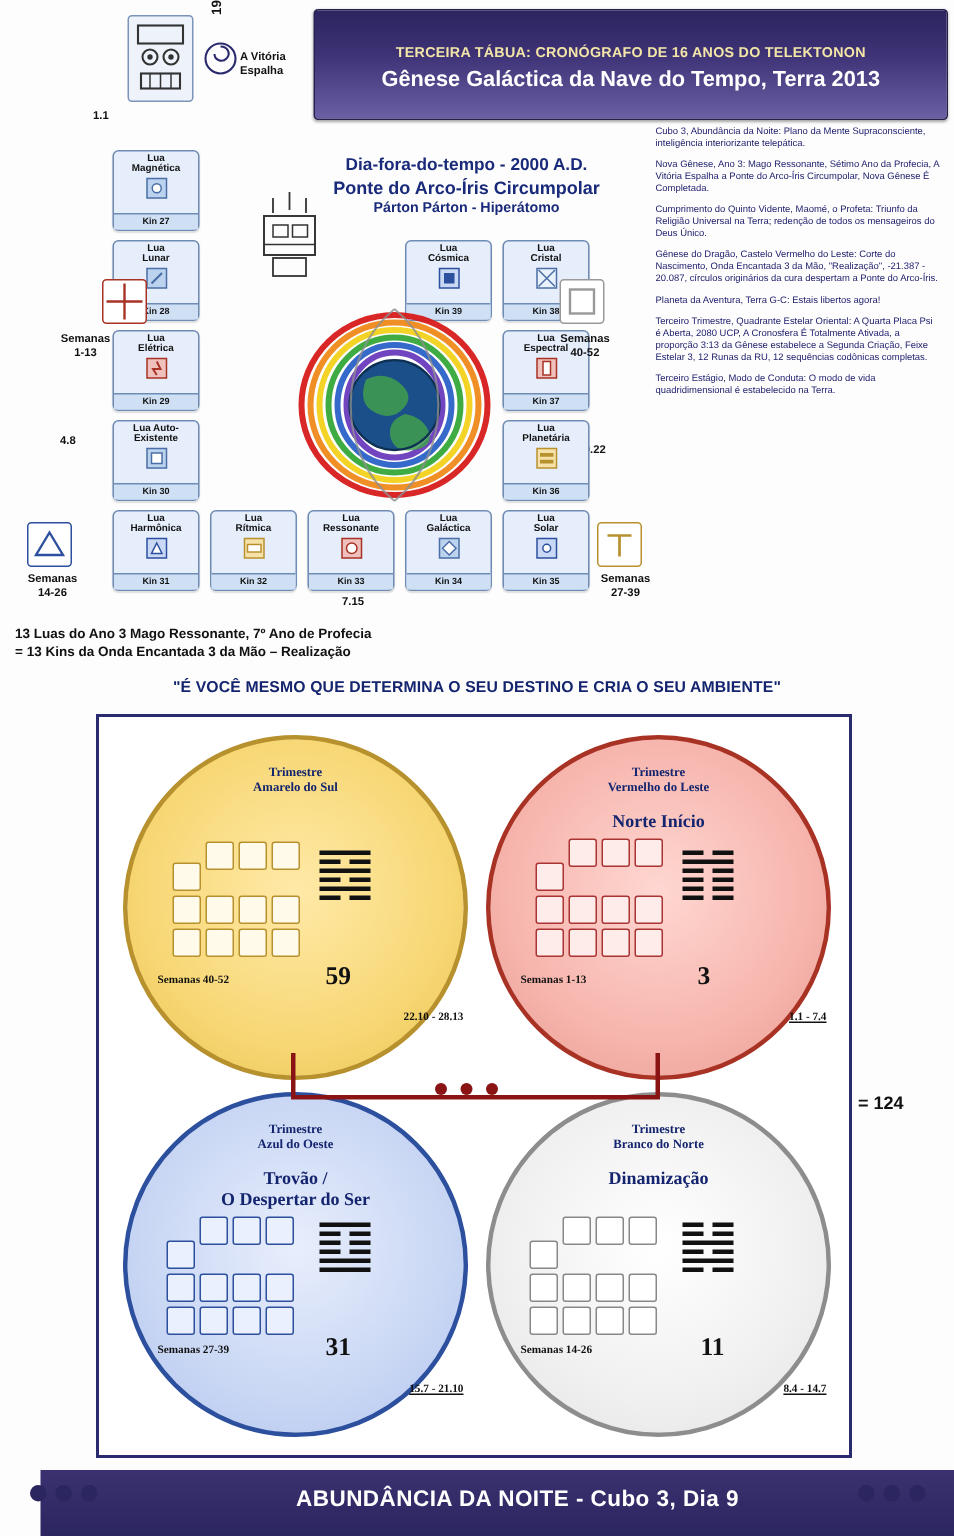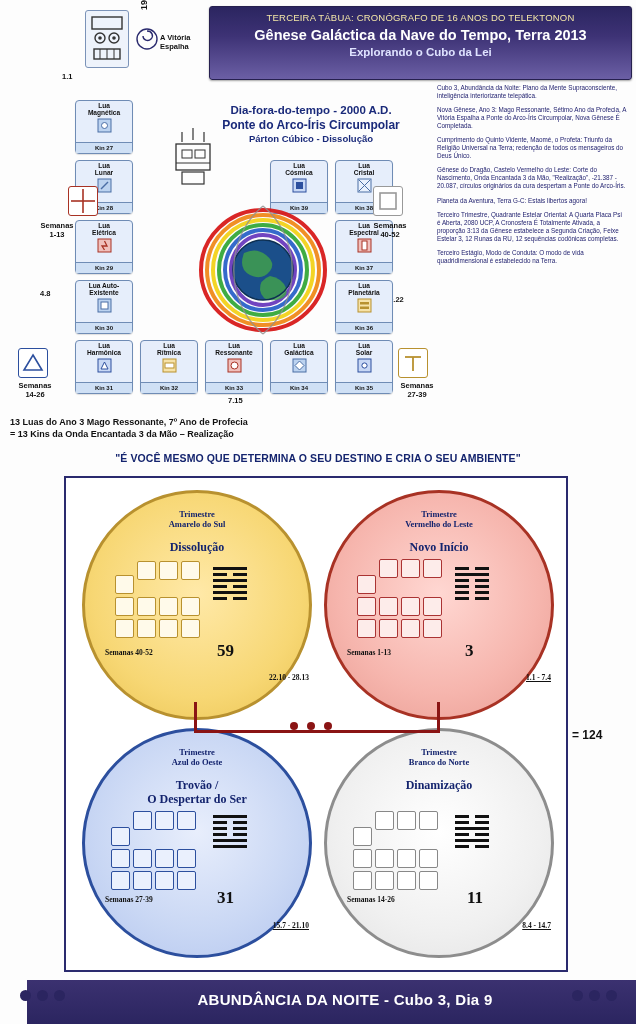--- a/index.html
+++ b/index.html
@@ -14,21 +14,21 @@
   #page{position:relative;width:636px;height:1024px;overflow:hidden;background:#fdfdfd;}
 
   
   .hdr{
     position:absolute;left:209px;top:6px;width:421px;height:72px;
     background:linear-gradient(180deg,#2b2560 0%,#3d3275 40%,#6b5fa5 100%);
     border:1px solid #26204f;border-radius:3px;
     color:#fff;text-align:center;
     box-shadow:0 1px 2px rgba(0,0,0,.35);
   }
-  .hdr .l1{font-size:9.5px;letter-spacing:.2px;margin-top:5px;font-weight:normal;color:#f3e6a8;}
+  .hdr .l1{font-size:9.5px;letter-spacing:.2px;margin-top:23px;font-weight:bold;color:#f3e6a8;}
   .hdr .l2{font-size:14.5px;font-weight:bold;margin-top:4px;color:#ffffff;}
   .hdr .l3{font-size:11.5px;font-weight:bold;margin-top:3px;color:#dfe3ff;}
 
   
   .rcol{position:absolute;left:437px;top:84px;width:190px;font-size:6.3px;line-height:1.28;color:#1b1b6b;}
   .rcol p{margin:0 0 6px 0;}
 
   .glyphbox{
     position:absolute;background:#eef3fb;border:1px solid #7b93b8;border-radius:3px;
   }
@@ -130,21 +130,20 @@
   .cdots span{width:8px;height:8px;border-radius:50%;background:#8a1414;display:block;}
 </style>
 </head>
 <body>
 
 <div id="page">
 
   <div class="hdr">
     <div class="l1">TERCEIRA TÁBUA: CRONÓGRAFO DE 16 ANOS DO TELEKTONON</div>
     <div class="l2">Gênese Galáctica da Nave do Tempo, Terra 2013</div>
-    <div class="l3">Explorando o Cubo da Lei</div>
   </div>
 
   <div class="rcol">
     <p>Cubo 3, Abundância da Noite: Plano da Mente Supraconsciente, inteligência interiorizante telepática.</p>
     <p>Nova Gênese, Ano 3: Mago Ressonante, Sétimo Ano da Profecia, A Vitória Espalha a Ponte do Arco-Íris Circumpolar, Nova Gênese É Completada.</p>
     <p>Cumprimento do Quinto Vidente, Maomé, o Profeta: Triunfo da Religião Universal na Terra; redenção de todos os mensageiros do Deus Único.</p>
     <p>Gênese do Dragão, Castelo Vermelho do Leste: Corte do Nascimento, Onda Encantada 3 da Mão, "Realização", -21.387 - 20.087, círculos originários da cura despertam a Ponte do Arco-Íris.</p>
     <p>Planeta da Aventura, Terra G-C: Estais libertos agora!</p>
     <p>Terceiro Trimestre, Quadrante Estelar Oriental: A Quarta Placa Psi é Aberta, 2080 UCP, A Cronosfera É Totalmente Ativada, a proporção 3:13 da Gênese estabelece a Segunda Criação, Feixe Estelar 3, 12 Runas da RU, 12 sequências codônicas completas.</p>
     <p>Terceiro Estágio, Modo de Conduta: O modo de vida quadridimensional é estabelecido na Terra.</p>
@@ -329,21 +328,21 @@
       <line x1="6" y1="8" x2="22" y2="8" stroke="#b8912f" stroke-width="1.8"></line>
       <line x1="14" y1="8" x2="14" y2="22" stroke="#b8912f" stroke-width="1.8"></line>
     </svg>
   </div>
   <div class="semanas" style="left:382px;top:382px;width:70px;white-space:pre-line;">Semanas
 27-39</div>
 
   <div class="midtitle">
     <div class="t1">Dia-fora-do-tempo - 2000 A.D.</div>
     <div class="t2">Ponte do Arco-Íris Circumpolar</div>
-    <div class="t3">Párton Cúbico - Dissolução</div>
+    <div class="t3">Párton Párton - Hiperátomo</div>
   </div>
 
   <div style="position:absolute;left:168px;top:126px;width:50px;height:62px;">
     <svg viewBox="0 0 50 62" width="50" height="62">
       <line x1="25" y1="2" x2="25" y2="14" stroke="#333" stroke-width="1.2"></line>
       <line x1="14" y1="6" x2="14" y2="16" stroke="#333" stroke-width="1.2"></line>
       <line x1="36" y1="6" x2="36" y2="16" stroke="#333" stroke-width="1.2"></line>
       <rect x="8" y="18" width="34" height="26" fill="none" stroke="#333" stroke-width="1.3"></rect>
       <rect x="14" y="24" width="10" height="8" fill="none" stroke="#333" stroke-width="1"></rect>
       <rect x="27" y="24" width="10" height="8" fill="none" stroke="#333" stroke-width="1"></rect>
@@ -376,21 +375,20 @@
     <div>= 13 Kins da Onda Encantada 3 da Mão – Realização</div>
   </div>
 
   <div class="quote">"É VOCÊ MESMO QUE DETERMINA O SEU DESTINO E CRIA O SEU AMBIENTE"</div>
 
   <div class="panel">
 
     <div class="circle c-yellow">
       <div class="q-head" style="white-space:pre-line;">Trimestre
 Amarelo do Sul</div>
-      <div class="q-name" style="white-space:pre-line;">Dissolução</div>
       <div style="position:absolute;left:30px;top:82px;">
         <div class="minicard y" style="position:absolute;left:0;top:0;"></div>
         <div class="minicard y" style="position:absolute;left:22px;top:-14px;"></div>
         <div class="minicard y" style="position:absolute;left:44px;top:-14px;"></div>
         <div class="minicard y" style="position:absolute;left:66px;top:-14px;"></div>
         <div class="minicard y" style="position:absolute;left:0;top:22px;"></div>
         <div class="minicard y" style="position:absolute;left:22px;top:22px;"></div>
         <div class="minicard y" style="position:absolute;left:44px;top:22px;"></div>
         <div class="minicard y" style="position:absolute;left:66px;top:22px;"></div>
         <div class="minicard y" style="position:absolute;left:0;top:44px;"></div>
@@ -407,21 +405,21 @@
           <i class="brk"></i>
       </div>
       <div class="q-weeks" style="left:20px;top:155px;">Semanas 40-52</div>
       <div class="q-num" style="left:132px;top:148px;">59</div>
       <div class="q-date" style="top:180px;">22.10 - 28.13</div>
     </div>
 
     <div class="circle c-red">
       <div class="q-head" style="white-space:pre-line;">Trimestre
 Vermelho do Leste</div>
-      <div class="q-name" style="white-space:pre-line;">Novo Início</div>
+      <div class="q-name" style="white-space:pre-line;">Norte Início</div>
       <div style="position:absolute;left:30px;top:82px;">
         <div class="minicard r" style="position:absolute;left:0;top:0;"></div>
         <div class="minicard r" style="position:absolute;left:22px;top:-16px;"></div>
         <div class="minicard r" style="position:absolute;left:44px;top:-16px;"></div>
         <div class="minicard r" style="position:absolute;left:66px;top:-16px;"></div>
         <div class="minicard r" style="position:absolute;left:0;top:22px;"></div>
         <div class="minicard r" style="position:absolute;left:22px;top:22px;"></div>
         <div class="minicard r" style="position:absolute;left:44px;top:22px;"></div>
         <div class="minicard r" style="position:absolute;left:66px;top:22px;"></div>
         <div class="minicard r" style="position:absolute;left:0;top:44px;"></div>

